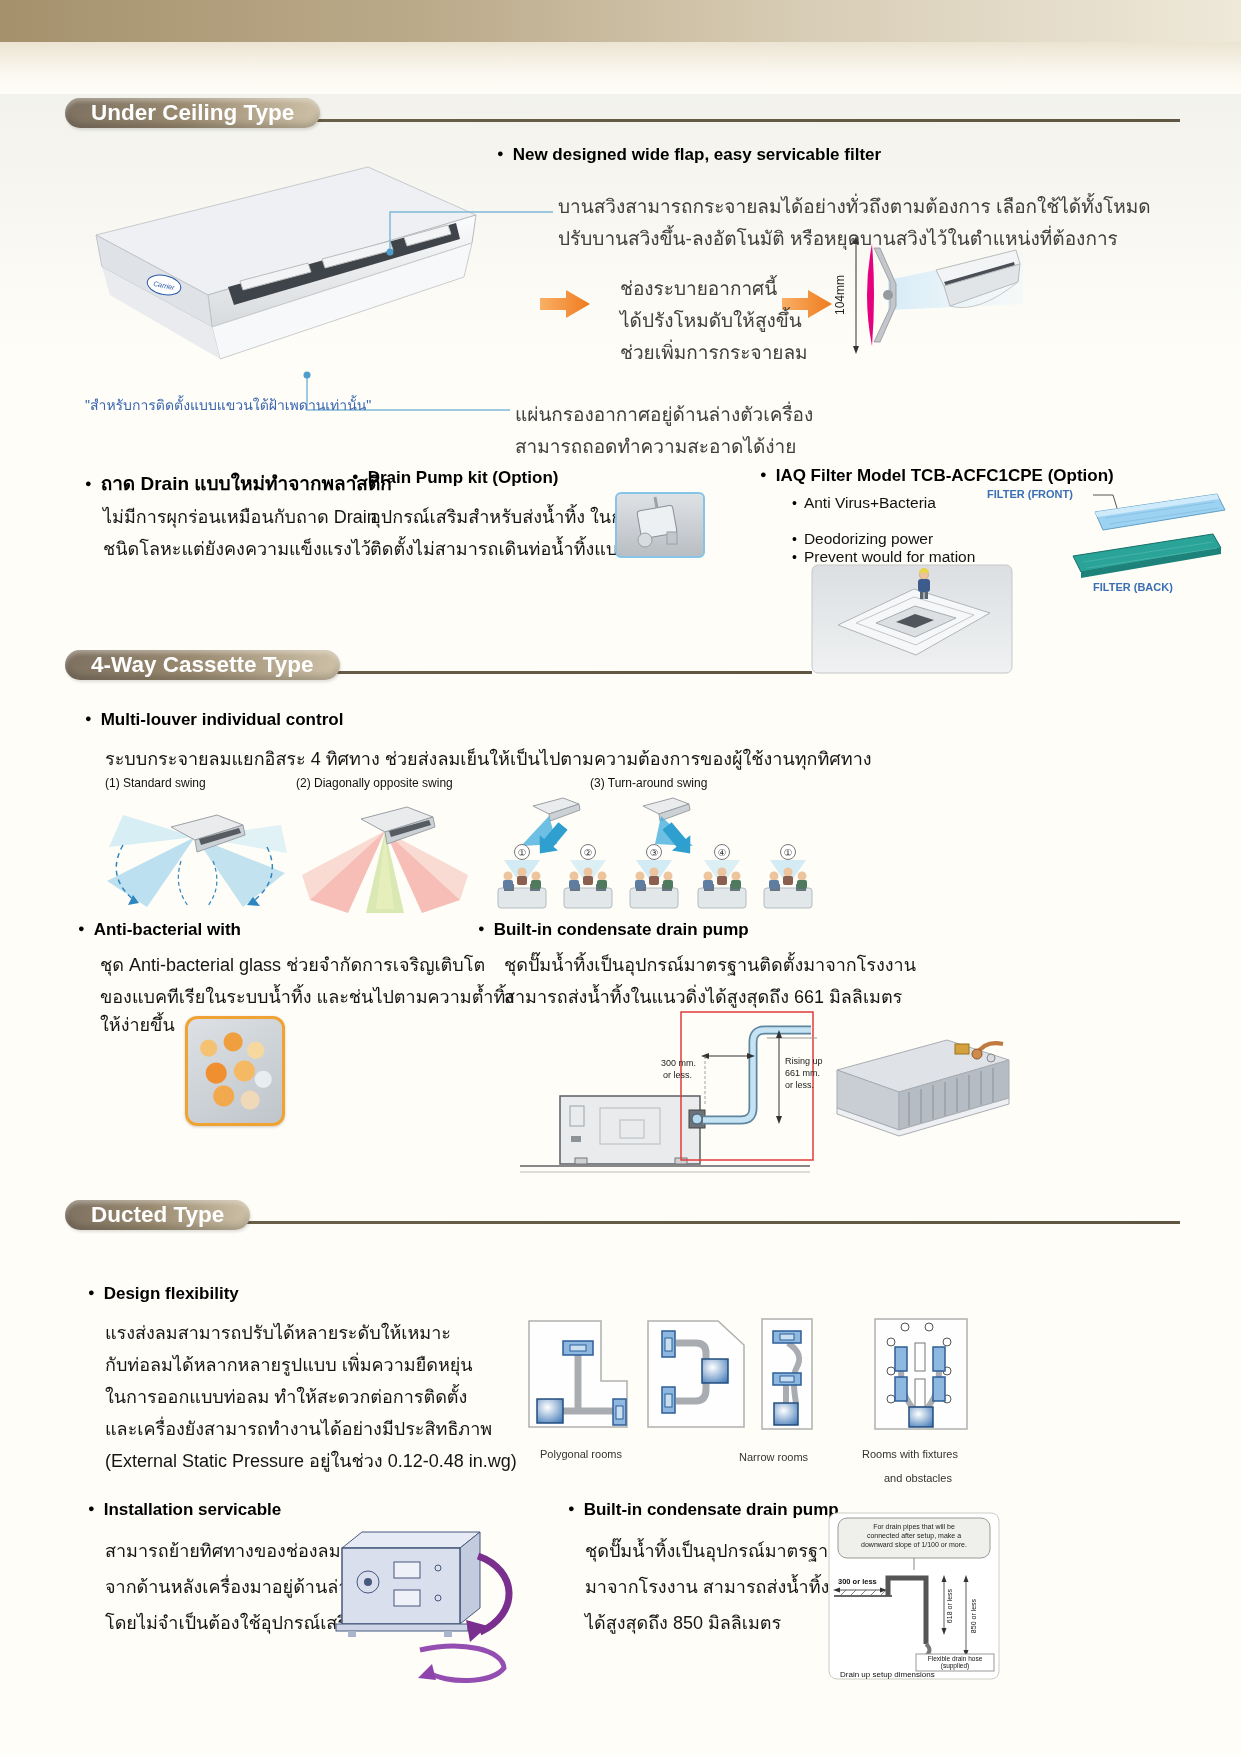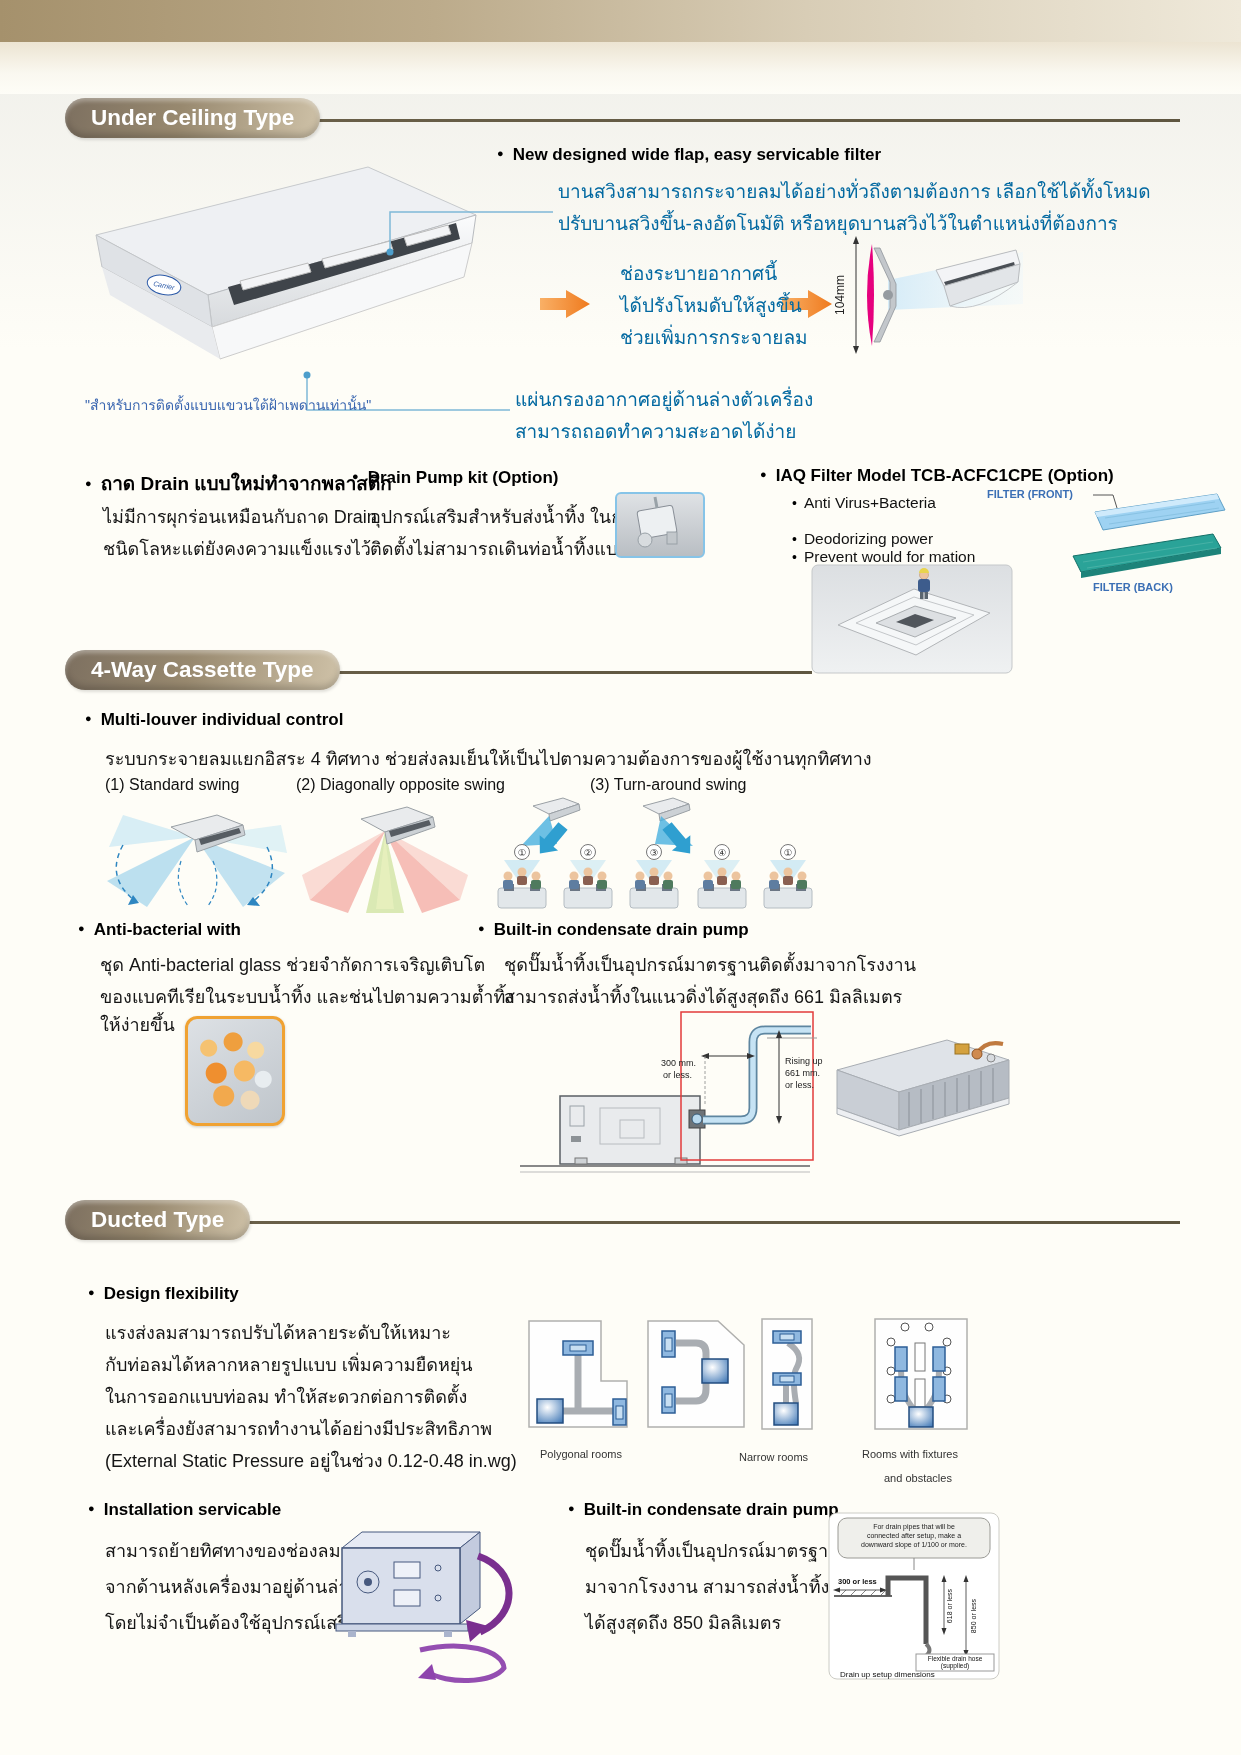--- a/index.html
+++ b/index.html
@@ -5,34 +5,34 @@
   html,body{margin:0;padding:0;background:#9a9a9a;}
   .page{position:relative;width:1241px;height:1755px;margin:0 auto;background:#fefdf7;
         font-family:"Liberation Sans",sans-serif;overflow:hidden;}
   .abs{position:absolute;white-space:nowrap;text-align:right;}
   .topbar{position:absolute;left:0;top:0;width:1241px;height:42px;
           background:linear-gradient(90deg,#a5916c,#bcab8b 35%,#d8cdb6 65%,#efe9da);}
   .topfade{position:absolute;left:0;top:42px;width:1241px;height:52px;
            background:linear-gradient(180deg,#ece4d2,#faf8f0 60%,rgba(255,255,255,0));}
   .s1bg{position:absolute;left:0;top:94px;width:1241px;height:300px;
         background:linear-gradient(180deg,#e9e9e4,rgba(255,255,255,0) 85%);opacity:.55;}
-  .pill{position:absolute;display:inline-flex;align-items:center;height:40px;padding:0 26px;
+  .pill{position:absolute;display:inline-flex;align-items:center;height:30px;padding:0 26px;
         border-radius:22px;color:#fff;font-weight:bold;font-size:22.5px;z-index:3;
         background:linear-gradient(100deg,#7d7060 0%,#98896f 45%,#cfc2a8 100%);
         box-shadow:inset 0 3px 4px rgba(255,255,255,.35),inset 0 -4px 6px rgba(0,0,0,.18),1px 2px 3px rgba(0,0,0,.12);}
   .hline{position:absolute;height:2.5px;background:linear-gradient(90deg,#6a6049,#5e5640);z-index:1;}
-  .th{font-size:19px;color:#0369a1;}
+  .th{font-size:19px;color:#404040;margin-top:15px;}
   .th18{font-size:18px;color:#151515;}
   .eh{font-weight:bold;font-size:17px;color:#000;}
   .thh{font-weight:bold;font-size:19px;color:#000;}
   .dot{display:inline-block;font-size:11px;vertical-align:3px;margin-right:9px;color:#000;}
   .sb{display:inline-block;font-size:14px;margin-right:7px;color:#000;}
   .blue-cap{font-size:14px;color:#3a66b0;}
   .sub{font-size:15.5px;color:#111;}
-  .swl{font-size:16px;color:#111;}
+  .swl{font-size:12px;color:#111;}
   .room-label{font-size:11px;color:#333;}
   .beads{position:absolute;left:185px;top:1016px;width:94px;height:104px;border:3px solid #f0a232;border-radius:12px;
          box-shadow:0 1px 3px rgba(0,0,0,.2);
          background:
           radial-gradient(circle at 22% 28%, #f5c271 0 8px, rgba(0,0,0,0) 9px),
           radial-gradient(circle at 48% 22%, #ef9f3e 0 9px, rgba(0,0,0,0) 10px),
           radial-gradient(circle at 72% 30%, #f7d9a0 0 8px, rgba(0,0,0,0) 9px),
           radial-gradient(circle at 30% 52%, #ef8f2f 0 10px, rgba(0,0,0,0) 11px),
           radial-gradient(circle at 60% 50%, #f6b963 0 10px, rgba(0,0,0,0) 11px),
           radial-gradient(circle at 80% 58%, #e8edf0 0 8px, rgba(0,0,0,0) 9px),

